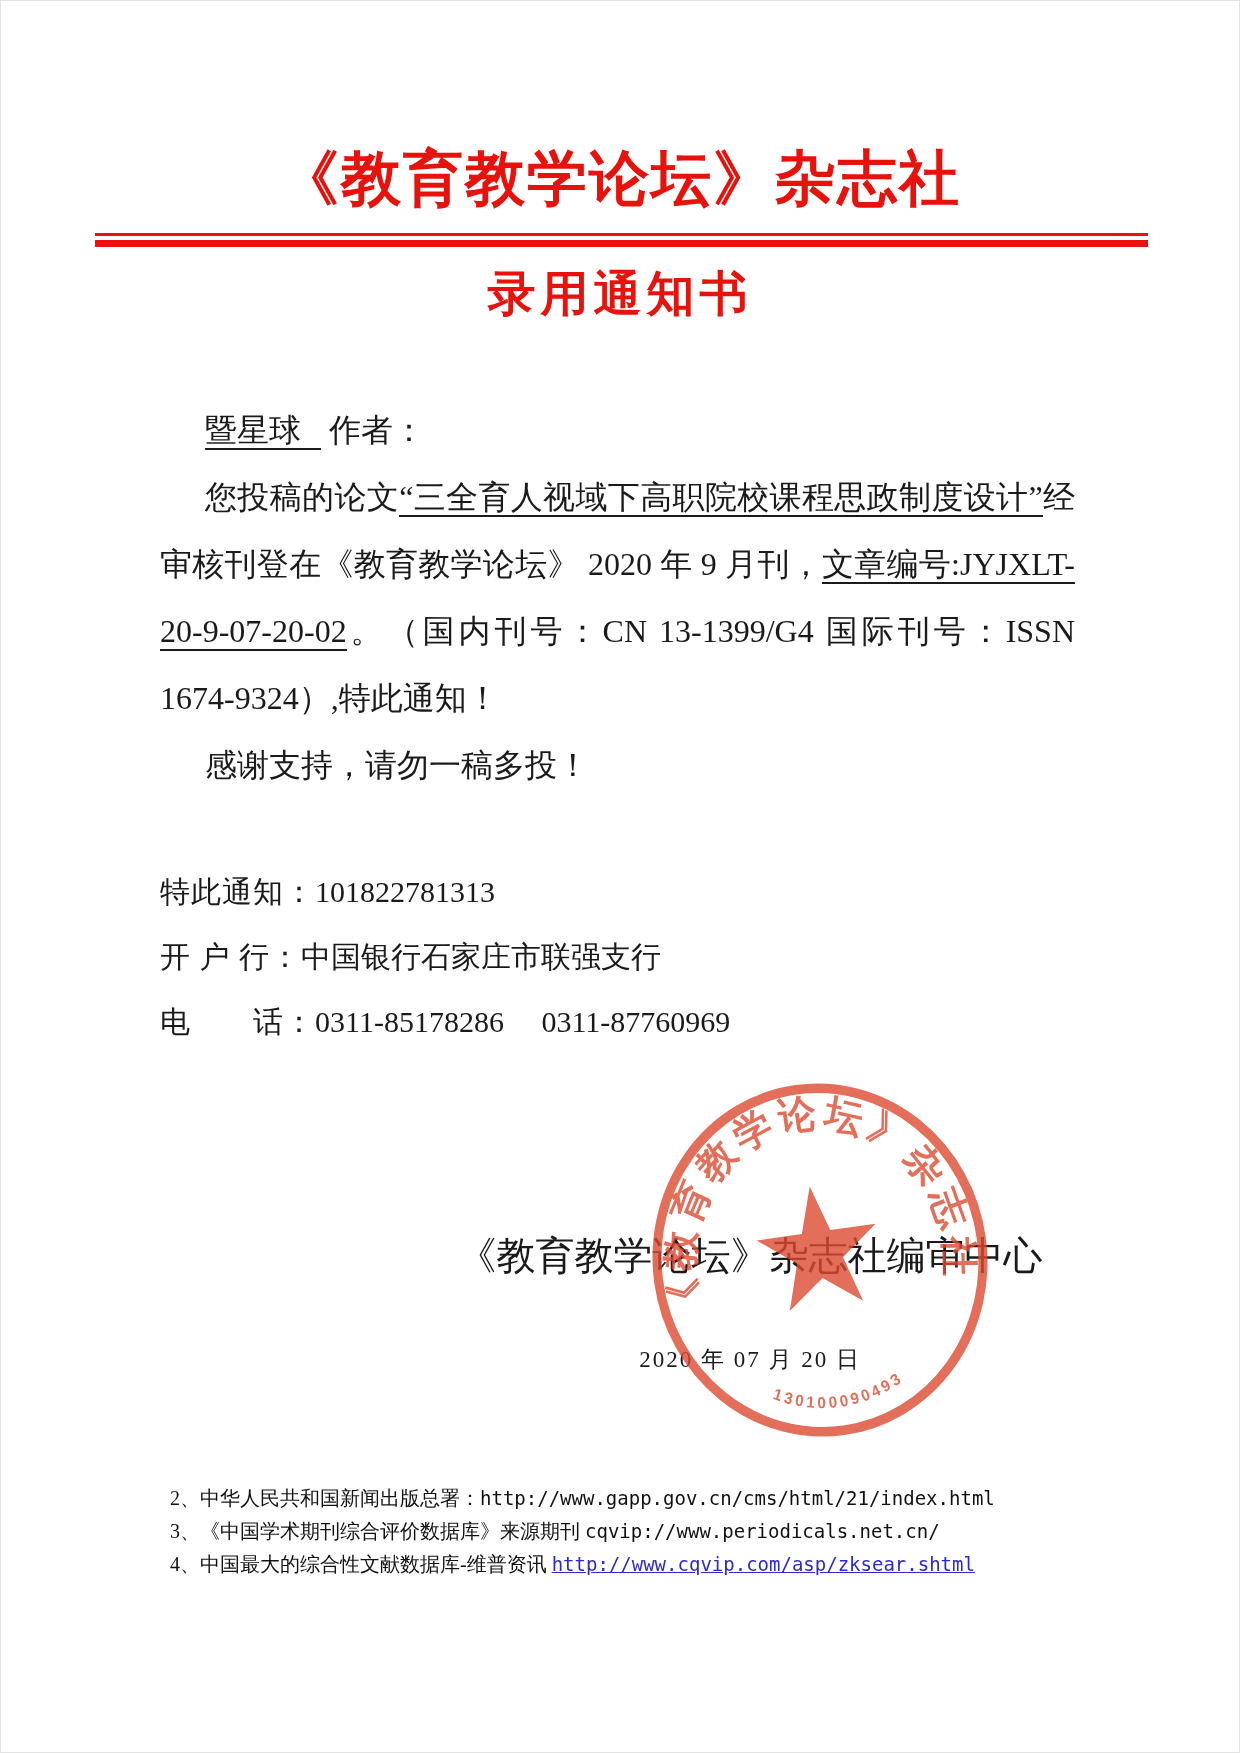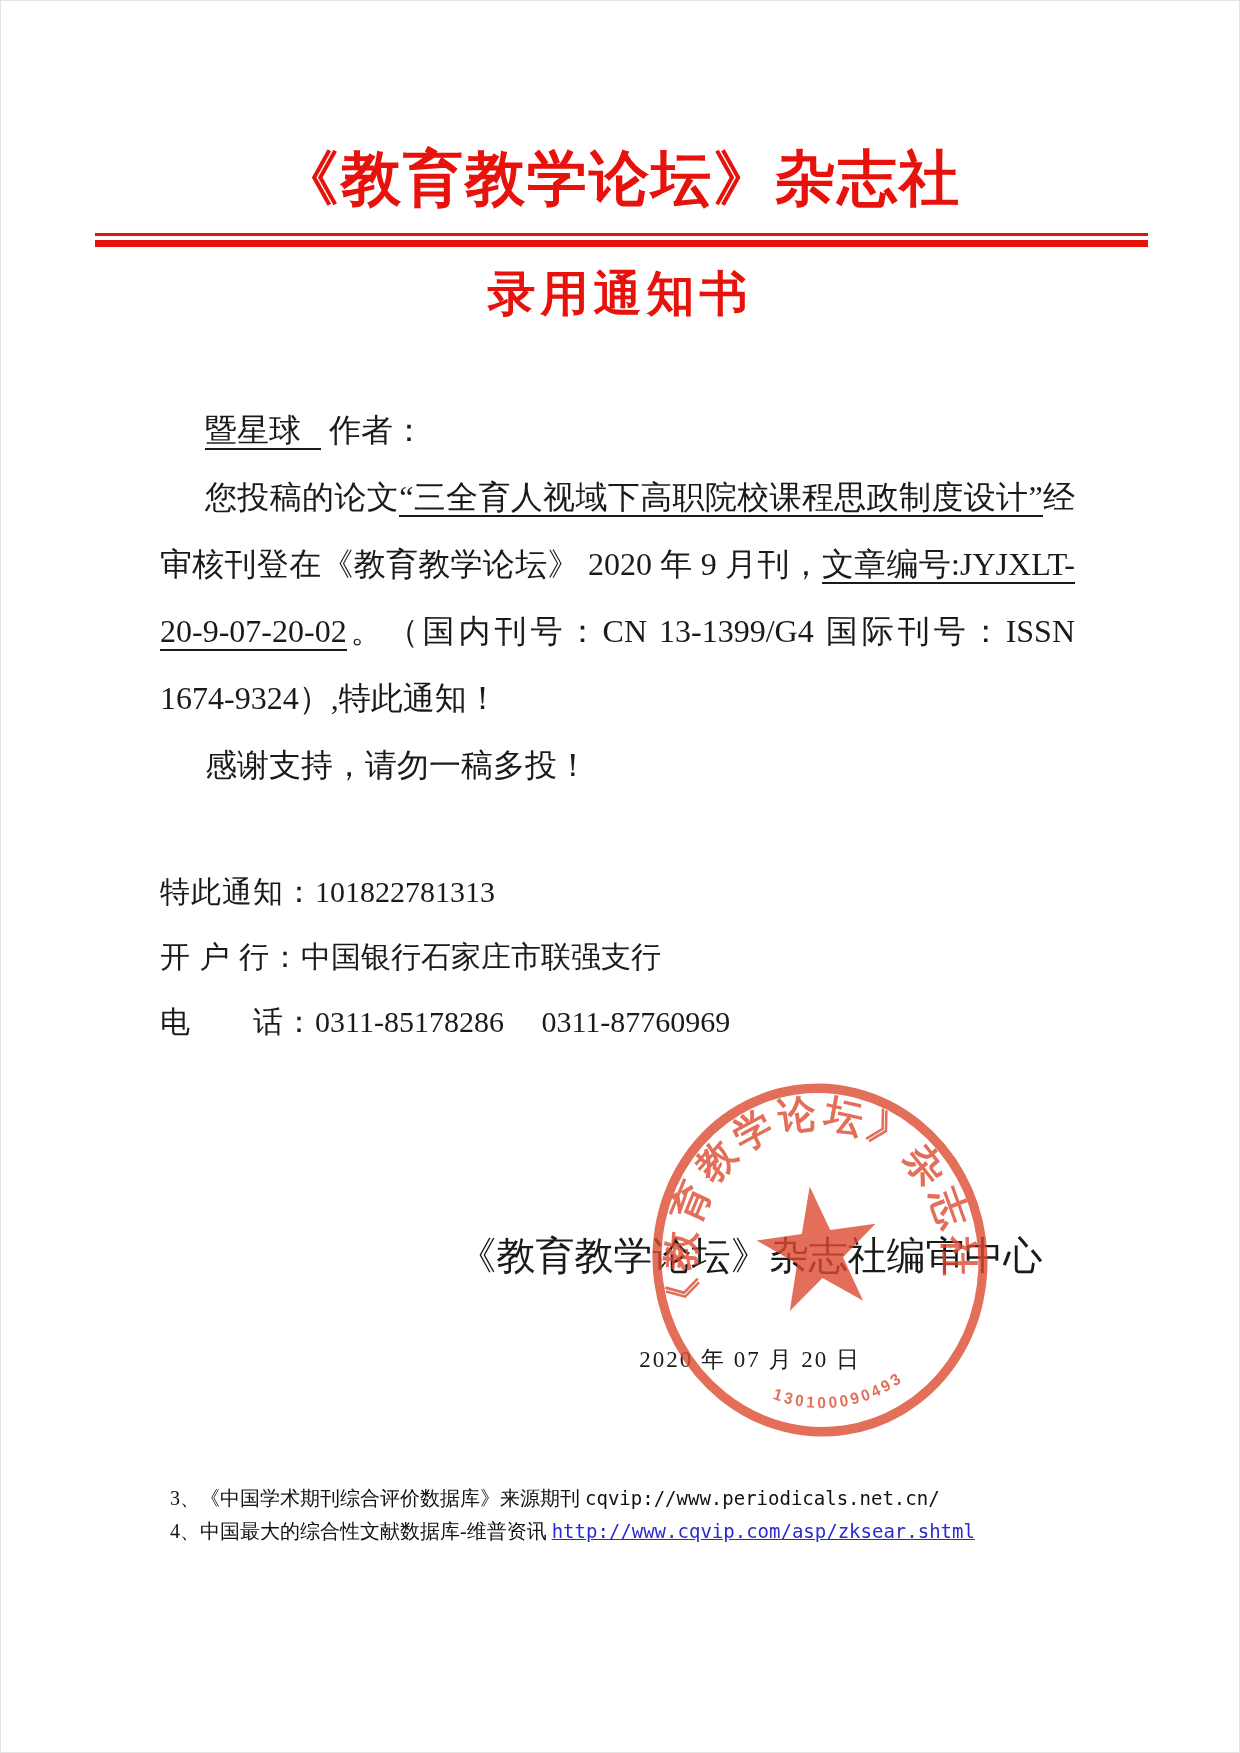--- a/index.html
+++ b/index.html
@@ -130,17 +130,18 @@
     <polygon fill="currentColor" points="175,106 160.9,148.6 116,148.8 152.2,175.4 138.6,218.2 175,192 211.4,218.2 197.8,175.4 234,148.8 189.1,148.6"></polygon>
     <text font-size="37" letter-spacing="5" fill="currentColor" font-family="Liberation Serif, serif" font-weight="bold">
       <textPath href="#arcTop" startOffset="50%" text-anchor="middle">《教育教学论坛》杂志社</textPath>
     </text>
     <text font-size="15" letter-spacing="3" fill="currentColor" font-family="Liberation Sans, sans-serif" font-weight="bold">
       <textPath href="#arcBottom" startOffset="50%" text-anchor="middle">130100090493</textPath>
     </text>
   </svg>
 
   <footer class="footer">
+    <div class="f-item"><span>2、中华人民共和国新闻出版总署：</span><span class="mono">http://www.gapp.gov.cn/cms/html/21/index.html</span></div>
     <div class="f-item"><span>3、《中国学术期刊综合评价数据库》来源期刊 </span><span class="mono">cqvip://www.periodicals.net.cn/</span></div>
     <div class="f-item"><span>4、中国最大的综合性文献数据库-维普资讯 </span><a class="mono link">http://www.cqvip.com/asp/zksear.shtml</a></div>
   </footer>
 
 </div>
 
 </body></html>

